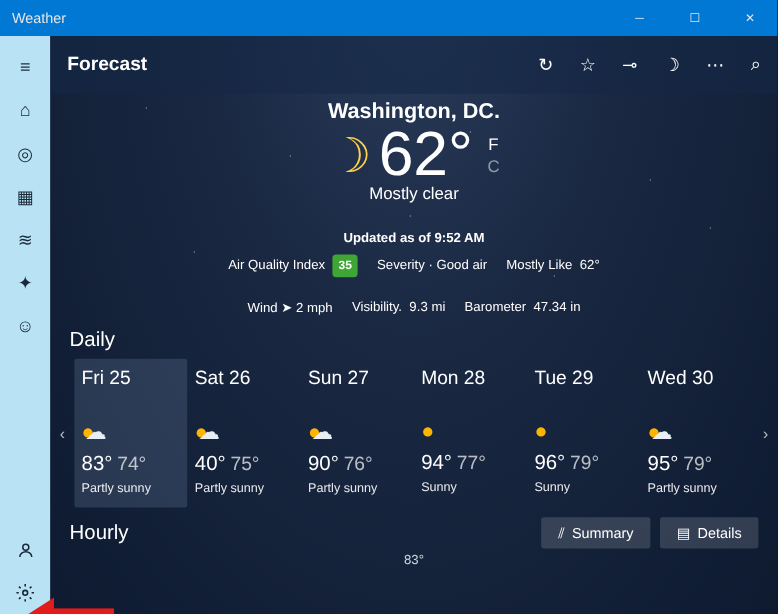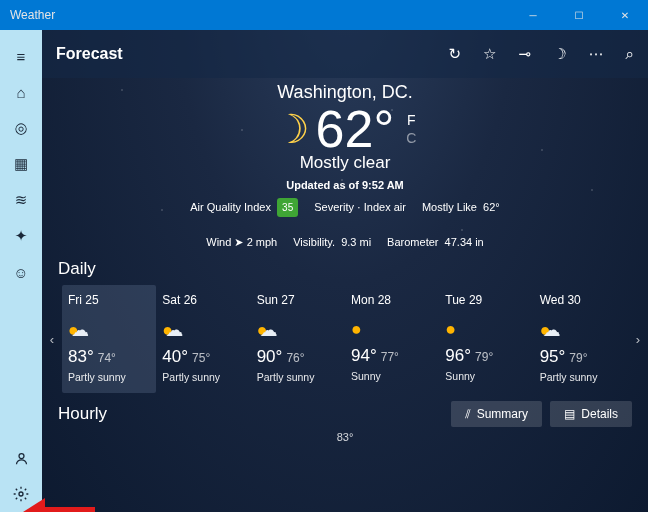--- a/index.html
+++ b/index.html
@@ -11,41 +11,41 @@
 .sidebar { width:42px; background:#b9e3f4; display:flex; flex-direction:column; align-items:center; padding-top:8px; }
 .sidebar-icon { width:42px; height:36px; display:flex; align-items:center; justify-content:center; color:#1a2838; font-size:15px; cursor:pointer; }
 .sidebar-spacer { flex:1; }
 .content { flex:1; position:relative; background:radial-gradient(ellipse at 50% -10%,#2a3d5c 0%,#1a2842 40%,#0d1a30 100%); color:#fff; overflow:hidden; }
 .content::before { content:''; position:absolute; inset:0; background-image:radial-gradient(1px 1px at 80px 60px,#fff,transparent),radial-gradient(1px 1px at 200px 100px,#fff,transparent),radial-gradient(1px 1px at 350px 80px,#fff,transparent),radial-gradient(1px 1px at 500px 120px,#fff,transparent),radial-gradient(1px 1px at 120px 180px,#fff,transparent),radial-gradient(1px 1px at 420px 200px,#fff,transparent),radial-gradient(1px 1px at 550px 160px,#fff,transparent),radial-gradient(1px 1px at 300px 150px,#fff,transparent); opacity:.5; pointer-events:none; }
 .topbar { height:48px; background:rgba(20,40,70,.6); display:flex; align-items:center; padding:0 14px; position:relative; z-index:2; }
 .page-title { font-size:16px; font-weight:700; }
 .top-icons { margin-left:auto; display:flex; gap:22px; }
 .top-icon { font-size:15px; cursor:pointer; }
 .hero { text-align:center; padding-top:4px; position:relative; z-index:2; }
-.loc { font-size:18px; font-weight:400; }
+.loc { font-size:18px; font-weight:700; }
 .temp-row { display:flex; align-items:center; justify-content:center; gap:6px; margin-top:-4px; }
 .moon { font-size:40px; color:#ffd24a; }
 .temp { font-size:52px; font-weight:300; }
 .units { display:flex; flex-direction:column; font-size:14px; gap:2px; margin-left:6px; }
 .unit-c { opacity:.5; }
-.cond { font-size:17px; margin-top:-6px; }
-.updated { font-size:11px; font-weight:600; margin-top:6px; }
+.cond { font-size:14px; margin-top:-6px; }
+.updated { font-size:11px; font-weight:600; margin-top:24px; }
 .stats { font-size:11px; margin-top:10px; display:flex; justify-content:center; gap:16px; flex-wrap:wrap; }
 .stats2 { font-size:11px; margin-top:23px; display:flex; justify-content:center; gap:16px; }
-.aqi-badge { background:#3fa535; border-radius:3px; padding:4px 5px; font-size:10px; font-weight:400; }
+.aqi-badge { background:#3fa535; border-radius:3px; padding:4px 5px; font-size:10px; font-weight:700; }
 .section-h { font-size:17px; padding:10px 0 6px 16px; position:relative; z-index:2; }
 .daily-wrap { display:flex; align-items:center; position:relative; z-index:2; }
 .chev { width:20px; text-align:center; opacity:.7; cursor:pointer; font-size:13px; }
 .daily { flex:1; display:flex; }
 .day { flex:1; padding:8px 6px 10px; text-align:left; font-size:12px; }
 .day.sel { background:rgba(120,140,170,.25); border-radius:2px; }
-.day-date { font-size:12px; margin-bottom:12px; }
+.day-date { font-size:16px; margin-bottom:24px; }
 .day-icon { font-size:18px; margin-bottom:6px; display:block; }
 .day-hi { font-size:17px; }
-.day-lo { font-size:12px; opacity:.7; margin-left:4px; }
+.day-lo { font-size:16px; opacity:.7; margin-left:4px; }
 .day-cond { font-size:10.5px; margin-top:4px; opacity:.9; }
 .hourly-row { display:flex; align-items:center; padding:8px 16px 0; position:relative; z-index:2; }
 .hourly-btns { margin-left:auto; display:flex; gap:8px; }
 .hbtn { background:rgba(255,255,255,.15); padding:6px 14px; font-size:12px; border-radius:2px; cursor:pointer; display:flex; align-items:center; gap:6px; }
 .footer-temp { text-align:center; font-size:11px; opacity:.8; margin-top:4px; position:relative; z-index:2; }
 .arrow { position:absolute; left:1px; bottom:14px; z-index:10; }
 .arrow-line { position:absolute; left:42px; top:9px; width:52px; height:10px; background:#e21b1b; }
 .arrow-head { position:absolute; left:22px; top:0; width:0; height:0; border-top:14px solid transparent; border-bottom:14px solid transparent; border-right:22px solid #e21b1b; }
 .sun { color:#ffb400; }
 </style>
@@ -105,21 +105,21 @@
         <span class="temp">62°</span>
         <div class="units">
           <span>F</span>
           <span class="unit-c">C</span>
         </div>
       </div>
       <div class="cond">Mostly clear</div>
       <div class="updated">Updated as of 9:52 AM</div>
       <div class="stats">
         <span><span>Air Quality Index</span>&nbsp;&nbsp;<span class="aqi-badge">35</span></span>
-        <span><span>Severity</span> · <span>Index air</span></span>
+        <span><span>Severity</span> · <span>Good air</span></span>
         <span><span>Mostly Like</span>&nbsp;&nbsp;<span>62°</span></span>
       </div>
       <div class="stats2">
         <span><span>Wind</span> ➤ <span>2 mph</span></span>
         <span><span>Visibility.</span>&nbsp;&nbsp;<span>9.3 mi</span></span>
         <span><span>Barometer</span>&nbsp;&nbsp;<span>47.34 in</span></span>
       </div>
     </div>
 
     <div class="section-h">Daily</div>

